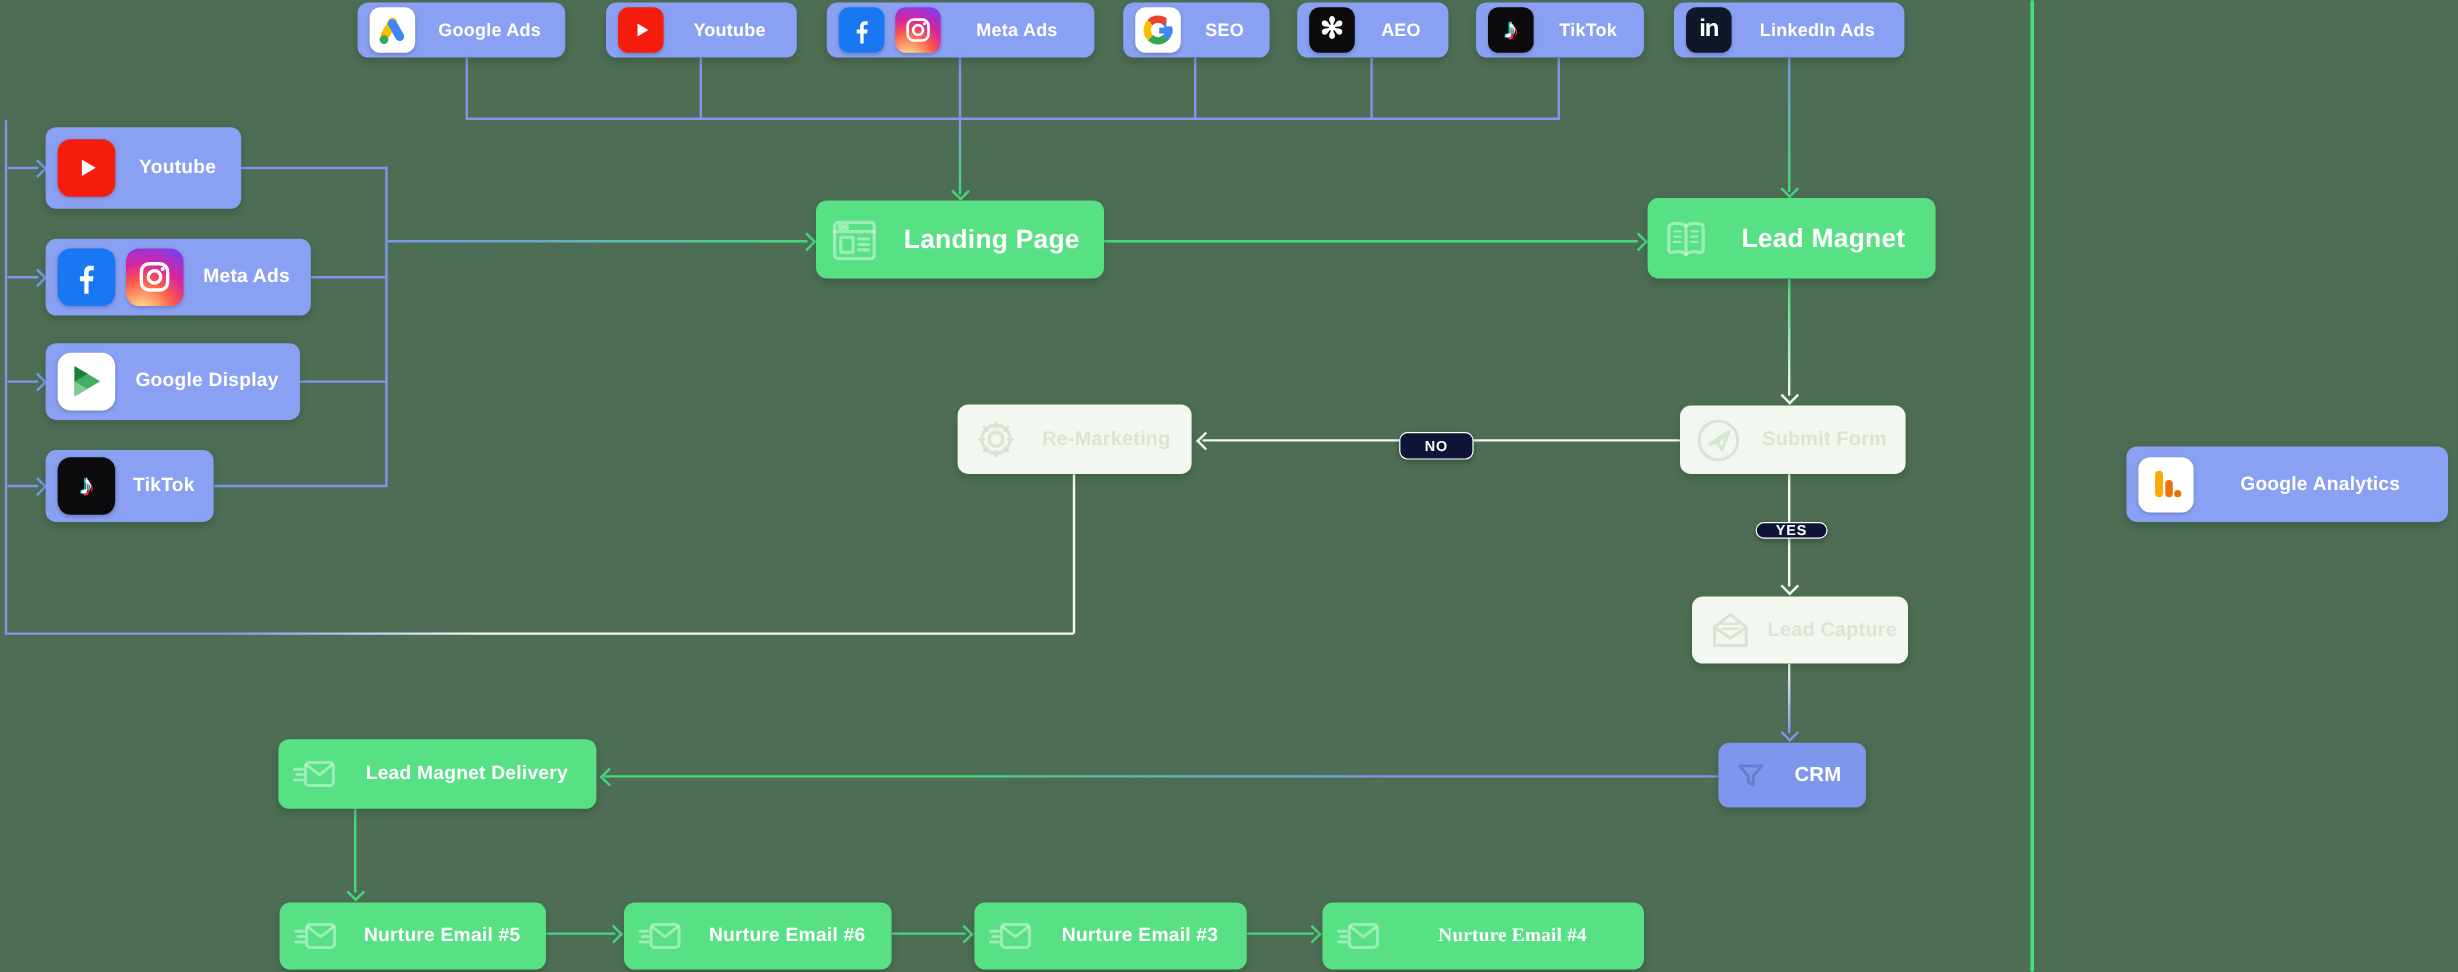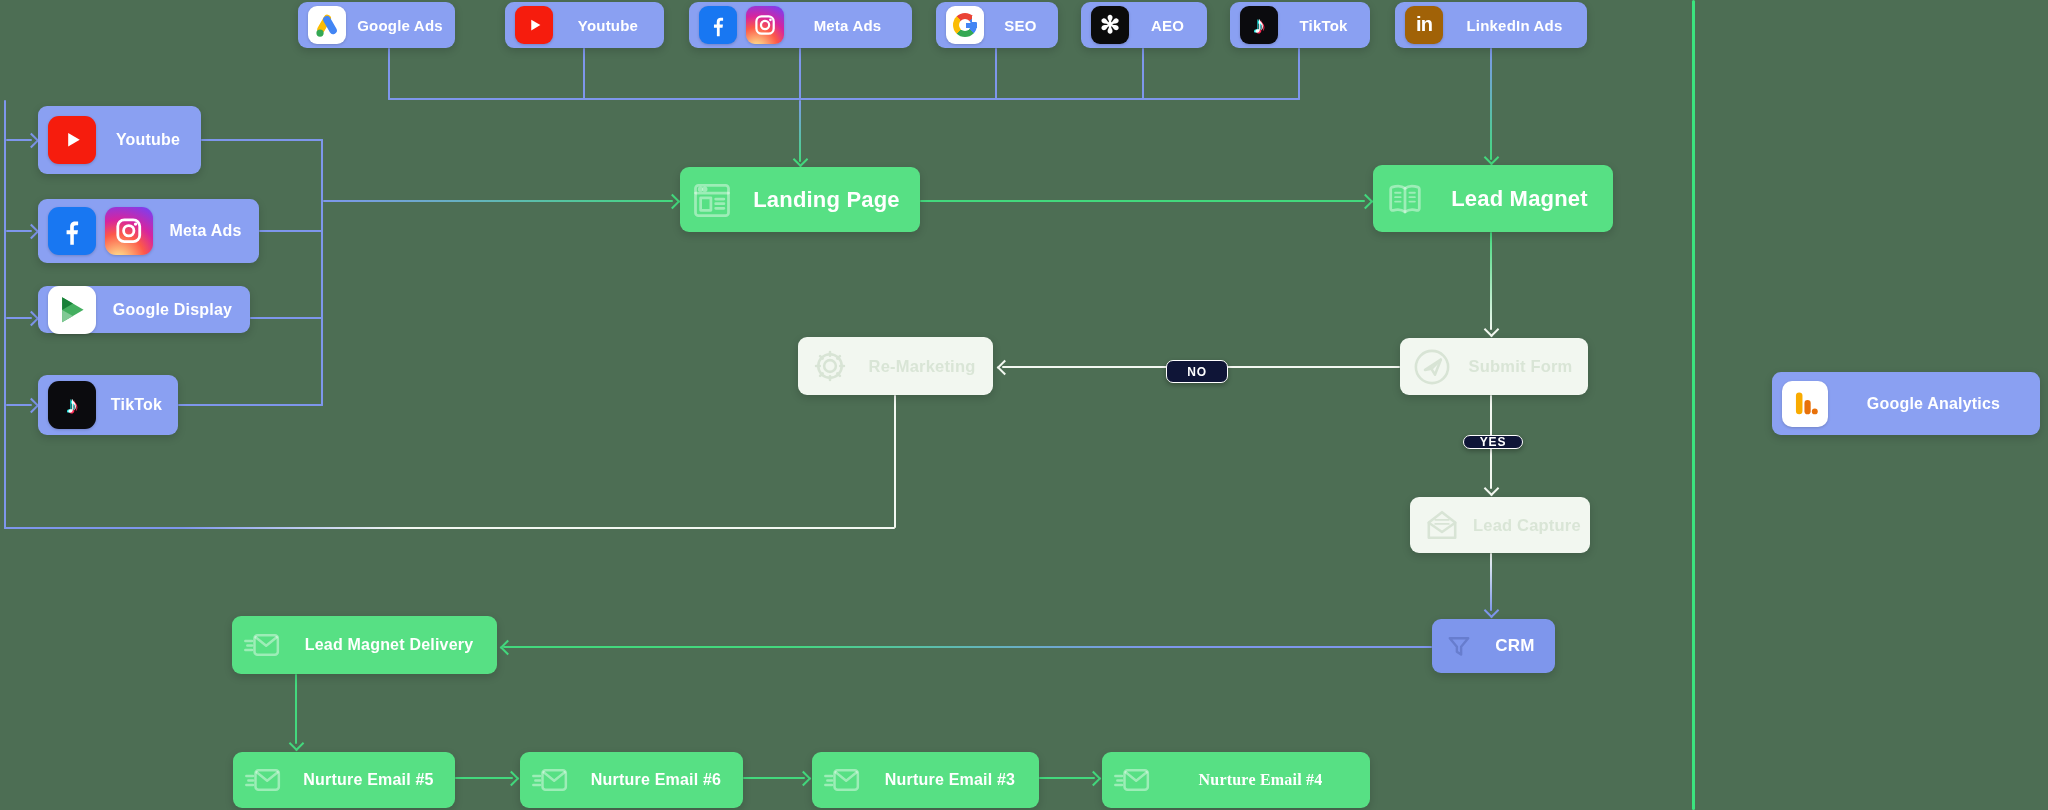--- a/index.html
+++ b/index.html
@@ -91,21 +91,21 @@
     <span class="chev" style="left: 1360px; top: 196px; border-color: rgb(67, 217, 125); transform: rotate(-45deg);"></span>
     <span class="chev" style="left: 1486px; top: 324px; border-color: rgb(243, 248, 241); transform: rotate(45deg);"></span>
     <span class="chev" style="left: 999px; top: 362px; border-color: rgb(243, 248, 241); transform: rotate(135deg);"></span>
     <span class="chev" style="left: 1486px; top: 483px; border-color: rgb(243, 248, 241); transform: rotate(45deg);"></span>
     <span class="chev" style="left: 1486px; top: 605px; border-color: rgb(126, 150, 236); transform: rotate(45deg);"></span>
     <span class="chev" style="left: 502px; top: 642px; border-color: rgb(67, 217, 125); transform: rotate(135deg);"></span>
     <span class="chev" style="left: 291px; top: 738px; border-color: rgb(67, 217, 125); transform: rotate(45deg);"></span>
     <span class="chev" style="left: 506px; top: 773px; border-color: rgb(67, 217, 125); transform: rotate(-45deg);"></span>
     <span class="chev" style="left: 798px; top: 773px; border-color: rgb(67, 217, 125); transform: rotate(-45deg);"></span>
     <span class="chev" style="left: 1088px; top: 773px; border-color: rgb(67, 217, 125); transform: rotate(-45deg);"></span>
-    <div class="node channel" style="left: 298px; top: 2px; width: 157px; height: 46px;">
+    <div class="node channel" style="left: 298px; top: 2px; width: 173px; height: 46px;">
       <span class="chip" style="background:#fff">
         <svg viewBox="0 0 24 24">
           <rect x="6.3" y="2.5" width="6.4" height="17" rx="3.2" fill="#FBBC04" transform="rotate(30 9.5 11)"></rect>
           <rect x="11.3" y="3.5" width="6.4" height="17" rx="3.2" fill="#4285F4" transform="rotate(-30 14.5 12)"></rect>
           <circle cx="6" cy="18.8" r="3.1" fill="#34A853"></circle>
         </svg>
       </span>
       <span class="lbl">Google Ads</span>
     </div>
     <div class="node channel" style="left: 505px; top: 2px; width: 159px; height: 46px;">
@@ -146,21 +146,21 @@
       </span>
       <span class="lbl">AEO</span>
     </div>
     <div class="node channel" style="left: 1230px; top: 2px; width: 140px; height: 46px;">
       <span class="chip" style="background:#0B0B0E">
         <span class="glyph tn">♪</span>
       </span>
       <span class="lbl">TikTok</span>
     </div>
     <div class="node channel" style="left: 1395px; top: 2px; width: 192px; height: 46px;">
-      <span class="chip" style="background:#a16207">
+      <span class="chip" style="background:#0f172a">
         <span class="glyph in">in</span>
       </span>
       <span class="lbl">LinkedIn Ads</span>
     </div>
     <div class="node channel tall" style="left: 38px; top: 106px; width: 163px; height: 68px;">
       <span class="chip" style="background:#F61C0D">
         <svg viewBox="0 0 24 24">
           <path d="M9.6 7.4v9.2L17.4 12z" fill="#fff"></path>
         </svg>
       </span>
@@ -174,21 +174,21 @@
       </span>
       <span class="chip" style="background:radial-gradient(circle at 28% 112%, #fdf497 0%, #fd5949 42%, #d6249f 64%, #7a3ff2 95%)">
         <svg viewBox="0 0 24 24">
           <rect x="4.6" y="4.6" width="14.8" height="14.8" rx="4.4" fill="none" stroke="#fff" stroke-width="1.9"></rect>
           <circle cx="12" cy="12" r="3.5" fill="none" stroke="#fff" stroke-width="1.9"></circle>
           <circle cx="16.6" cy="7.5" r="1.15" fill="#fff"></circle>
         </svg>
       </span>
       <span class="lbl">Meta Ads</span>
     </div>
-    <div class="node channel tall" style="left: 38px; top: 286px; width: 212px; height: 47px;">
+    <div class="node channel tall" style="left: 38px; top: 286px; width: 212px; height: 64px;">
       <span class="chip" style="background:#fff">
         <svg viewBox="0 0 24 24">
           <polygon points="5.5,3.5 20,12 5.5,20.5" fill="#34A853" opacity=".92"></polygon>
           <polygon points="5.5,3.5 12.8,7.8 5.5,12.2" fill="#188038"></polygon>
           <polygon points="5.5,12.2 12.8,16.2 5.5,20.5" fill="#81C995"></polygon>
         </svg>
       </span>
       <span class="lbl">Google Display</span>
     </div>
     <div class="node channel tall" style="left: 38px; top: 375px; width: 140px; height: 60px;">

